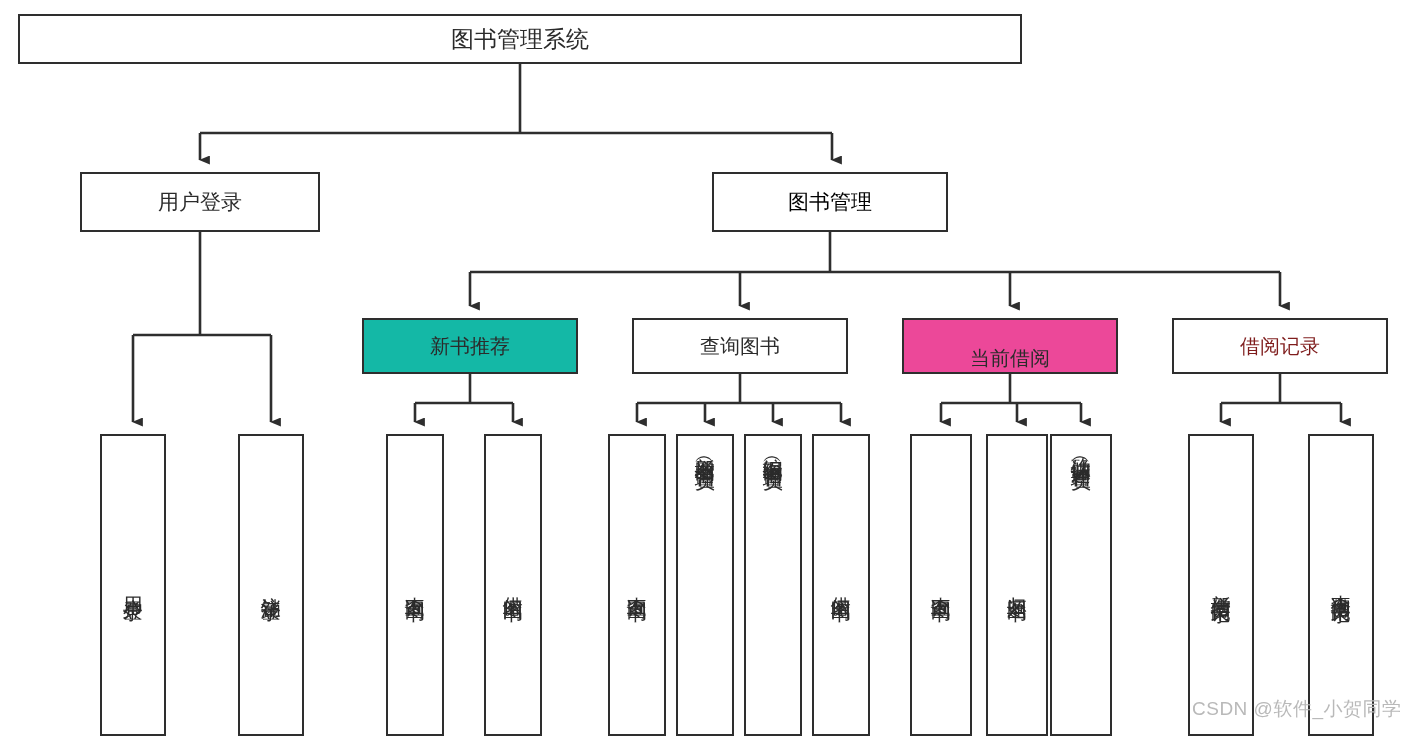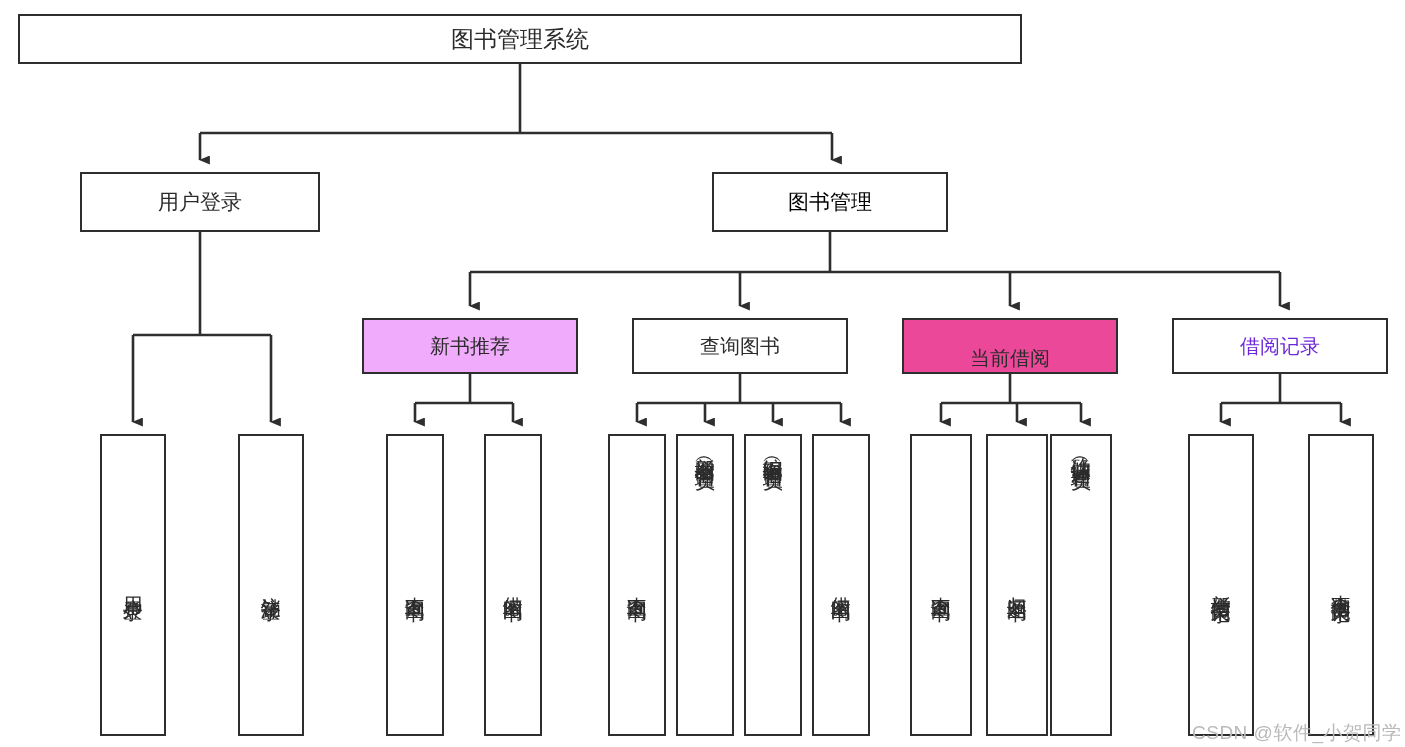--- a/index.html
+++ b/index.html
@@ -131,30 +131,30 @@
     <span>图书管理系统</span>
   </div>
 
   <div class="node lvl1" id="n-l1-0" style="left: 80px; top: 172px; width: 240px; height: 60px; border-color: rgb(46, 46, 46); color: rgb(43, 43, 43); background: rgb(255, 255, 255);">
     <span>用户登录</span>
   </div>
   <div class="node lvl1" id="n-l1-1" style="left: 712px; top: 172px; width: 236px; height: 60px; border-color: rgb(46, 46, 46); color: #000000; background: rgb(255, 255, 255);">
     <span>图书管理</span>
   </div>
 
-  <div class="node lvl2" id="n-l2-0" style="left: 362px; top: 318px; width: 216px; height: 56px; border-color: rgb(46, 46, 46); color: rgb(43, 43, 43); background: #f0abfc;">
+  <div class="node lvl2" id="n-l2-0" style="left: 362px; top: 318px; width: 216px; height: 56px; border-color: rgb(46, 46, 46); color: rgb(43, 43, 43); background: #14b8a6;">
     <span>新书推荐</span>
   </div>
   <div class="node lvl2" id="n-l2-1" style="left: 632px; top: 318px; width: 216px; height: 56px; border-color: rgb(46, 46, 46); color: rgb(43, 43, 43); background: rgb(255, 255, 255);">
     <span>查询图书</span>
   </div>
   <div class="node lvl2" id="n-l2-2" style="left: 902px; top: 318px; width: 216px; height: 56px; border-color: rgb(46, 46, 46); color: rgb(43, 43, 43); background: #ec4899; align-items: flex-end;">
     <span>当前借阅</span>
   </div>
-  <div class="node lvl2" id="n-l2-3" style="left: 1172px; top: 318px; width: 216px; height: 56px; border-color: rgb(46, 46, 46); color: #6d28d9; background: rgb(255, 255, 255);">
+  <div class="node lvl2" id="n-l2-3" style="left: 1172px; top: 318px; width: 216px; height: 56px; border-color: rgb(46, 46, 46); color: #7f1d1d; background: rgb(255, 255, 255);">
     <span>借阅记录</span>
   </div>
 
   <div class="node leaf centered" id="n-lf-0" style="left: 100px; top: 434px; width: 66px; height: 302px; border-color: rgb(46, 46, 46); color: rgb(43, 43, 43); background: rgb(255, 255, 255);">
     <span class="vtext">用户登录</span>
   </div>
   <div class="node leaf centered" id="n-lf-1" style="left: 238px; top: 434px; width: 66px; height: 302px; border-color: rgb(46, 46, 46); color: rgb(43, 43, 43); background: rgb(255, 255, 255);">
     <span class="vtext">注销登录</span>
   </div>
   <div class="node leaf centered" id="n-lf-2" style="left: 386px; top: 434px; width: 58px; height: 302px; border-color: rgb(46, 46, 46); color: rgb(43, 43, 43); background: rgb(255, 255, 255);">
@@ -184,14 +184,14 @@
   <div class="node leaf" id="n-lf-10" style="left: 1050px; top: 434px; width: 62px; height: 302px; border-color: rgb(46, 46, 46); color: rgb(43, 43, 43); background: rgb(255, 255, 255);">
     <span class="vtext">确认归还（管理员）</span>
   </div>
   <div class="node leaf centered" id="n-lf-11" style="left: 1188px; top: 434px; width: 66px; height: 302px; border-color: rgb(46, 46, 46); color: rgb(43, 43, 43); background: rgb(255, 255, 255);">
     <span class="vtext">新增借阅记录</span>
   </div>
   <div class="node leaf centered" id="n-lf-12" style="left: 1308px; top: 434px; width: 66px; height: 302px; border-color: rgb(46, 46, 46); color: rgb(43, 43, 43); background: rgb(255, 255, 255);">
     <span class="vtext">查询借阅记录</span>
   </div>
 
-  <div class="watermark" id="wm" style="left: 1192px; top: 720px; color: rgb(185, 185, 185);">CSDN @软件_小贺同学</div>
+  <div class="watermark" id="wm" style="left: 1192px; top: 696px; color: rgb(185, 185, 185);">CSDN @软件_小贺同学</div>
 </div>
 
 </body></html>

